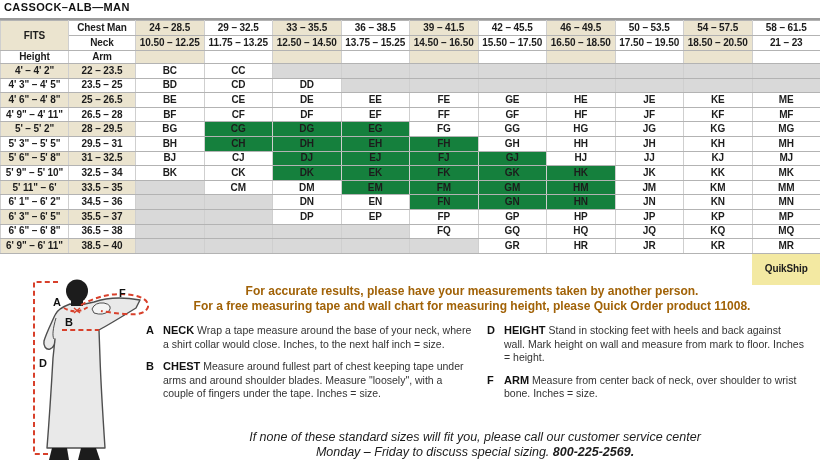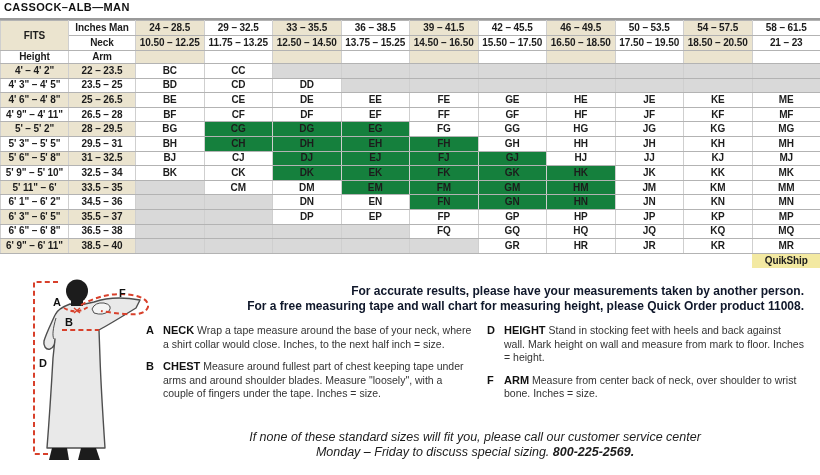--- a/index.html
+++ b/index.html
@@ -26,26 +26,26 @@
   th.fits { background: #ebe4cf; font-size: 11px; letter-spacing: .3px; }
   th.lab { text-align: right; padding-right: 6px; }
   .beige { background: #ebe4cf; }
   tr.axis td { height: 11px; }
   td.hlab, td.h { text-align: left; padding-left: 4px; }
   tbody td { height: 14.6px; line-height: 14.6px; }
   td.h, td.a { font-size: 9.5px; letter-spacing: -0.2px; }
   td.row-beige { background: #ebe4cf; }
   td.na { background: #d9d9d9; border-left-color: #eaeaea; border-right-color: #eaeaea; }
   td.qs { background: #15803d; }
-  tr.qsrow td { border: none; background: #fff; height: 15px; }
+  tr.qsrow td { border: none; background: #fff; height: 32px; }
   tr.qsrow td.qslab { background: #f3e9a2; font-size: 10px; }
 
   
-  .notes { position: absolute; left: 140px; top: 284px; width: 664px; text-align: right;
-           font: bold 12px/15px "Liberation Sans", sans-serif; color: #0f172a; }
+  .notes { position: absolute; left: 140px; top: 284px; width: 664px; text-align: center;
+           font: bold 12px/15px "Liberation Sans", sans-serif; color: #a16207; }
   .instructions { position: absolute; left: 146px; top: 324px; width: 658px; display: flex; }
   .icol { width: 50%; }
   .icol.right { padding-left: 12px; }
   .iitem { display: grid; grid-template-columns: 17px 1fr; margin-bottom: 9px; }
   .iletter { font: bold 11px/13.5px "Liberation Sans", sans-serif; color: #111; }
   .ibody { font: 10.5px/13.5px "Liberation Sans", sans-serif; color: #333; }
   .ibody b { font-size: 11px; color: #111; }
   .footer { position: absolute; left: 140px; top: 430px; width: 670px; text-align: center;
             font: italic 12.5px/15px "Liberation Sans", sans-serif; color: #1c1c1c; }
   .footer b { font-style: italic; }
@@ -71,21 +71,21 @@
         <col style="width:68.5px">
       <col style="width:68.5px">
         <col style="width:68.5px">
         <col style="width:68.5px">
         <col style="width:68.5px">
         <col style="width:68.5px">
     </colgroup>
     <thead id="size-thead">
         <tr>
           <th class="fits" rowspan="2">FITS</th>
-          <th class="lab">Inches Man</th>
+          <th class="lab">Chest Man</th>
           <th class="rng beige">24 – 28.5</th>
           <th class="rng">29 – 32.5</th>
           <th class="rng beige">33 – 35.5</th>
           <th class="rng">36 – 38.5</th>
           <th class="rng beige">39 – 41.5</th>
           <th class="rng">42 – 45.5</th>
           <th class="rng beige">46 – 49.5</th>
           <th class="rng">50 – 53.5</th>
           <th class="rng beige">54 – 57.5</th>
           <th class="rng">58 – 61.5</th>

